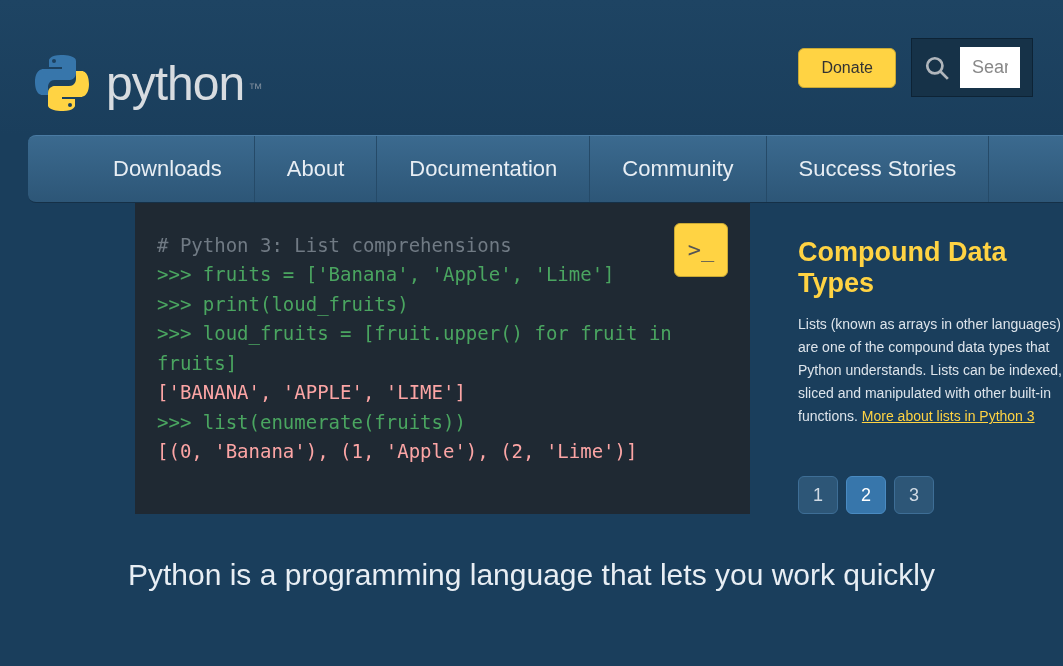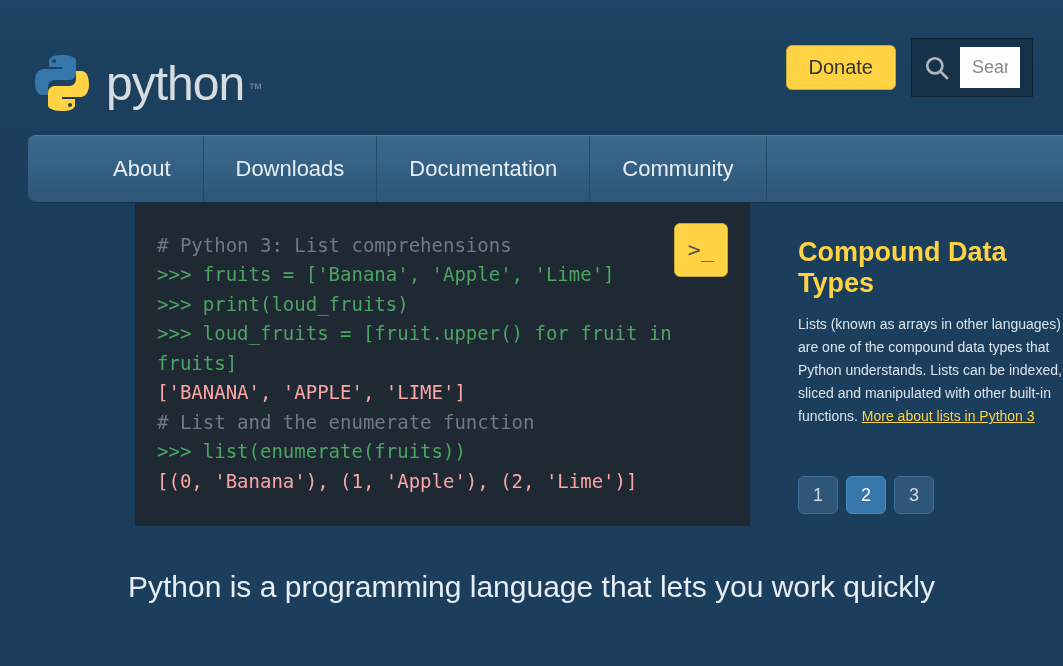--- a/index.html
+++ b/index.html
@@ -43,21 +43,21 @@
       margin-left: auto;
       display: flex;
       align-items: center;
       gap: 15px;
     }
     .donate-btn {
       background: #ffd343;
       color: #333;
       padding: 10px 22px;
       border-radius: 6px;
-      font-size: 20px;
+      font-size: 16px;
       border: 1px solid #c9a935;
       cursor: pointer;
     }
     .search-wrap {
       background: #163248;
       border: 1px solid #0d2335;
       display: flex;
       align-items: center;
       padding: 8px 12px;
       gap: 10px;
@@ -203,37 +203,37 @@
           <circle cx="10" cy="10" r="7"></circle>
           <line x1="15" y1="15" x2="22" y2="22"></line>
         </svg>
       </span>
       <input class="search-input" placeholder="Search" style="">
     </div>
   </div>
 </div>
 
 <div class="nav" id="nav">
+    <div class="nav-item">Downloads</div>
     <div class="nav-item">About</div>
-    <div class="nav-item">Downloads</div>
     <div class="nav-item">Documentation</div>
     <div class="nav-item">Community</div>
+    <div class="nav-item">Success Stories</div>
   </div>
 
 <div class="content">
   <div class="code-panel">
     <div class="launch-btn">&gt;_</div>
     <div id="code-lines">
         <div class="code-comment"># Python 3: List comprehensions</div>
         <div class="code-prompt">&gt;&gt;&gt; fruits = ['Banana', 'Apple', 'Lime']</div>
         <div class="code-prompt">&gt;&gt;&gt; print(loud_fruits)</div>
         <div class="code-prompt">&gt;&gt;&gt; loud_fruits = [fruit.upper() for fruit in fruits]</div>
         <div class="code-output">['BANANA', 'APPLE', 'LIME']</div>
         <div class="code-output"> </div>
-        <div class="code-comment"># List and the enumerate function</div>
         <div class="code-prompt">&gt;&gt;&gt; list(enumerate(fruits))</div>
         <div class="code-output">[(0, 'Banana'), (1, 'Apple'), (2, 'Lime')]</div>
       </div>
   </div>
   <div class="description">
     <div class="desc-title">Compound Data Types</div>
     <div class="desc-text">
       <span>Lists (known as arrays in other languages) are one of the compound data types that Python understands. Lists can be indexed, sliced and manipulated with other built-in functions. </span><span class="desc-link">More about lists in Python 3</span>
     </div>
     <div class="pager" id="pager">

